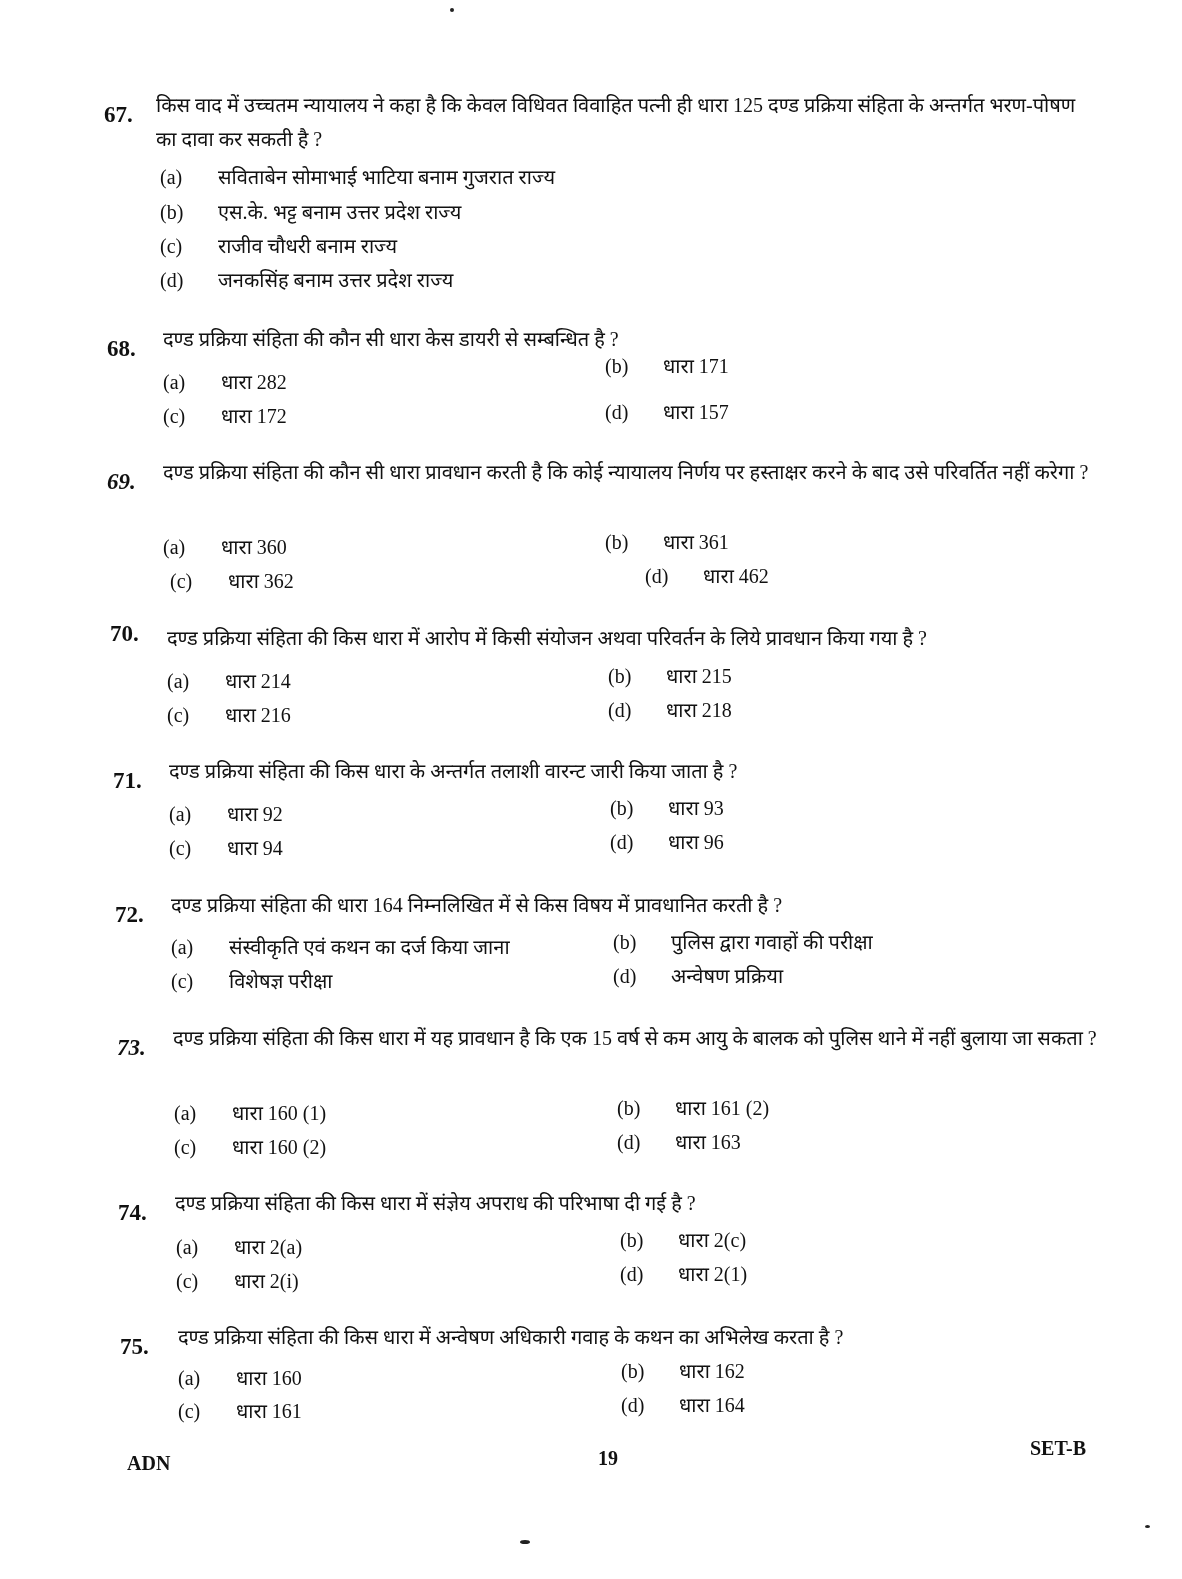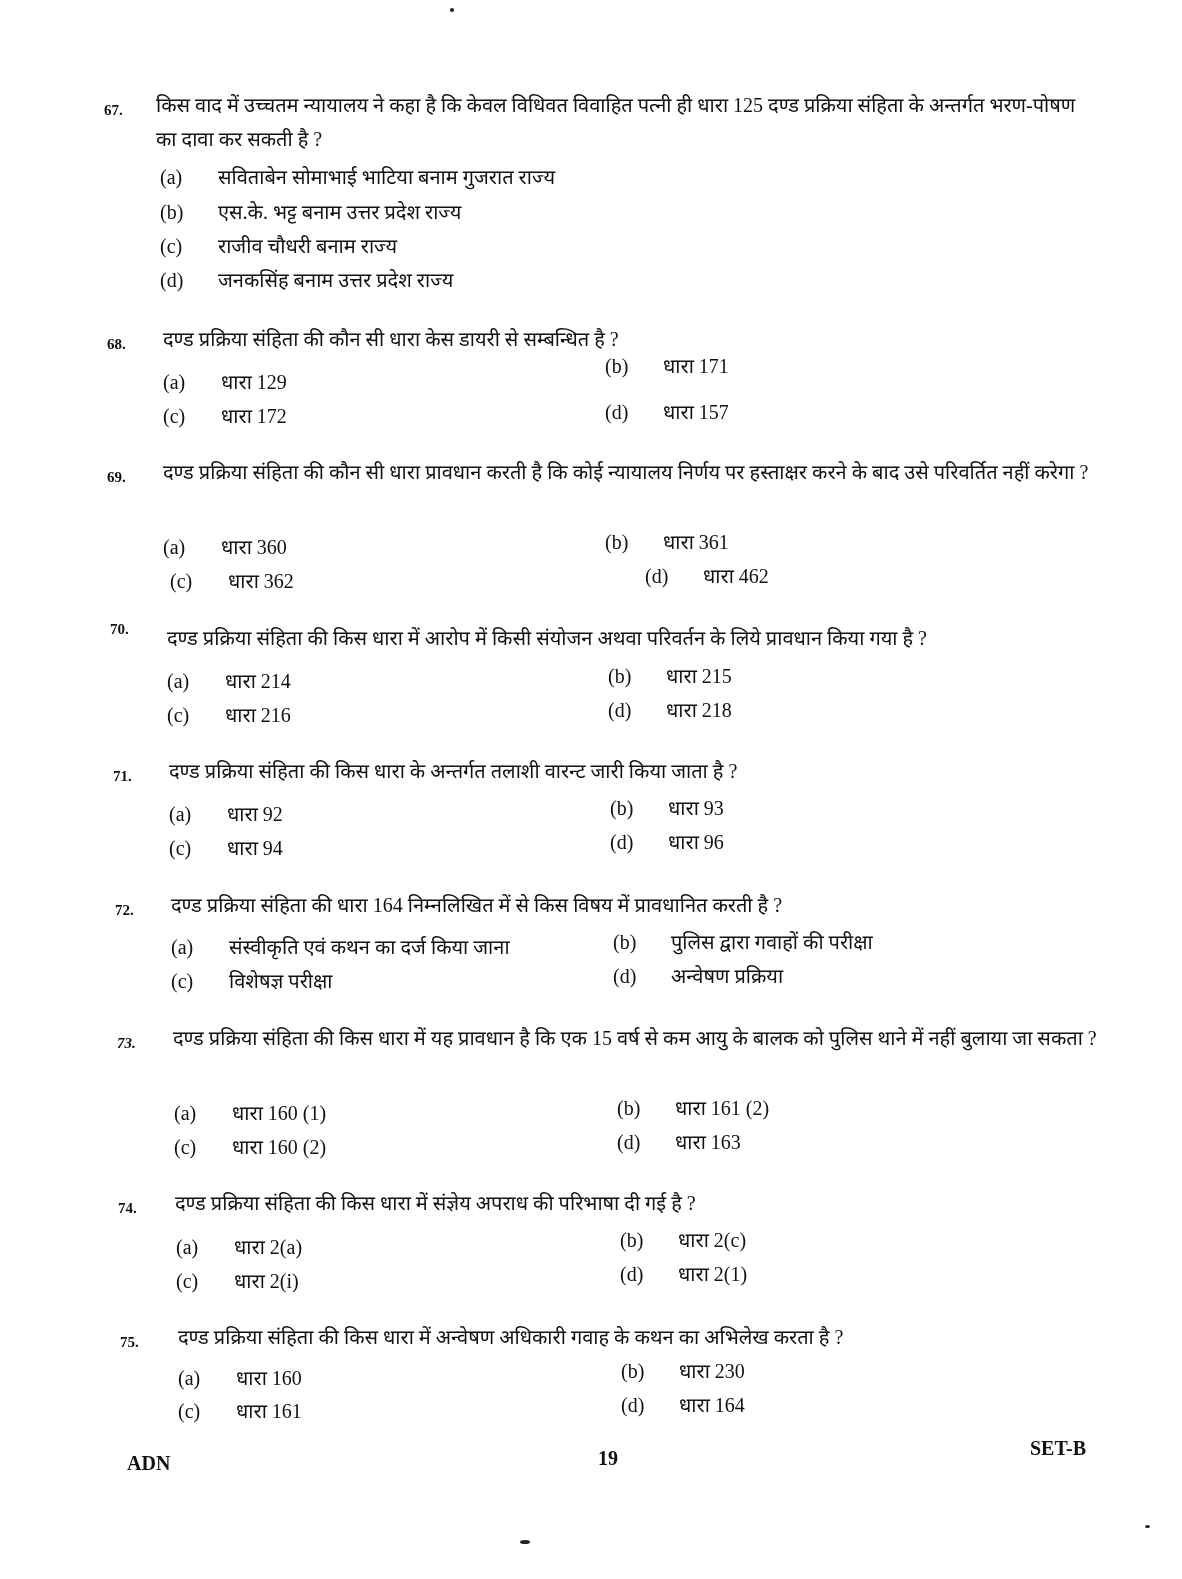--- a/index.html
+++ b/index.html
@@ -14,21 +14,21 @@
     }
     .page { position: absolute; inset: 0; }
     .q {
       position: absolute;
       left: 0;
       width: 1182px;
     }
     .qnum {
       position: absolute;
       font-weight: bold;
-      font-size: 15px;
+      font-size: 23px;
     }
     .qtext {
       position: absolute;
       font-size: 20px;
       line-height: 34px;
       width: 940px;
     }
     .opt {
       position: absolute;
       font-size: 20px;
@@ -62,35 +62,35 @@
     </div>
     <div class="opt" style="left:160px;top:266px;">
       <span class="lbl">(d)</span><span>जनकसिंह बनाम उत्तर प्रदेश राज्य</span>
     </div>
   </div>
 
   <div class="q">
     <span class="qnum" style="left:107px;top:336px;">68.</span>
     <span class="qtext" style="left:163px;top:322px;">दण्ड प्रक्रिया संहिता की कौन सी धारा केस डायरी से सम्बन्धित है ?</span>
     <div class="opt" style="left:163px;top:368px;">
-      <span class="lbl">(a)</span><span>धारा 129</span>
+      <span class="lbl">(a)</span><span>धारा 282</span>
     </div>
     <div class="opt" style="left:605px;top:352px;">
       <span class="lbl">(b)</span><span>धारा 171</span>
     </div>
     <div class="opt" style="left:163px;top:402px;">
       <span class="lbl">(c)</span><span>धारा 172</span>
     </div>
     <div class="opt" style="left:605px;top:398px;">
       <span class="lbl">(d)</span><span>धारा 157</span>
     </div>
   </div>
 
   <div class="q">
-    <span class="qnum" style="left:107px;top:469px;">69.</span>
+    <span class="qnum" style="left:107px;top:469px;font-style:italic;">69.</span>
     <span class="qtext" style="left:163px;top:455px;">दण्ड प्रक्रिया संहिता की कौन सी धारा प्रावधान करती है कि कोई न्यायालय निर्णय पर हस्ताक्षर करने के बाद उसे परिवर्तित नहीं करेगा ?</span>
     <div class="opt" style="left:163px;top:533px;">
       <span class="lbl">(a)</span><span>धारा 360</span>
     </div>
     <div class="opt" style="left:605px;top:528px;">
       <span class="lbl">(b)</span><span>धारा 361</span>
     </div>
     <div class="opt" style="left:170px;top:567px;">
       <span class="lbl">(c)</span><span>धारा 362</span>
     </div>
@@ -184,21 +184,21 @@
     </div>
   </div>
 
   <div class="q">
     <span class="qnum" style="left:120px;top:1334px;">75.</span>
     <span class="qtext" style="left:178px;top:1320px;">दण्ड प्रक्रिया संहिता की किस धारा में अन्वेषण अधिकारी गवाह के कथन का अभिलेख करता है ?</span>
     <div class="opt" style="left:178px;top:1364px;">
       <span class="lbl">(a)</span><span>धारा 160</span>
     </div>
     <div class="opt" style="left:621px;top:1357px;">
-      <span class="lbl">(b)</span><span>धारा 230</span>
+      <span class="lbl">(b)</span><span>धारा 162</span>
     </div>
     <div class="opt" style="left:178px;top:1397px;">
       <span class="lbl">(c)</span><span>धारा 161</span>
     </div>
     <div class="opt" style="left:621px;top:1391px;">
       <span class="lbl">(d)</span><span>धारा 164</span>
     </div>
   </div>
 
   <span class="footer" style="left:127px;top:1452px;">ADN</span>

